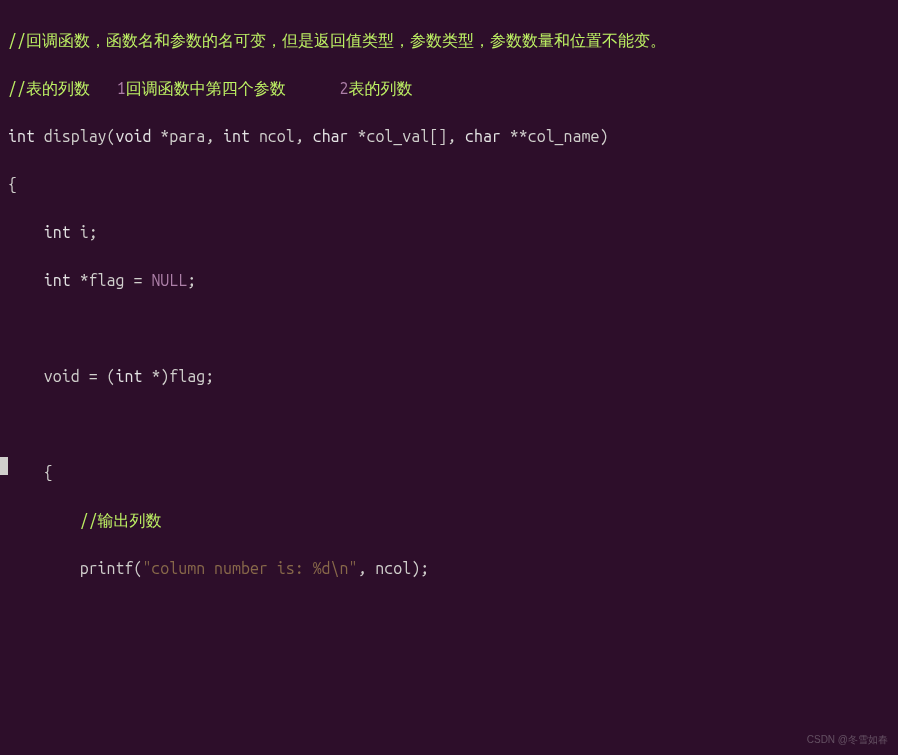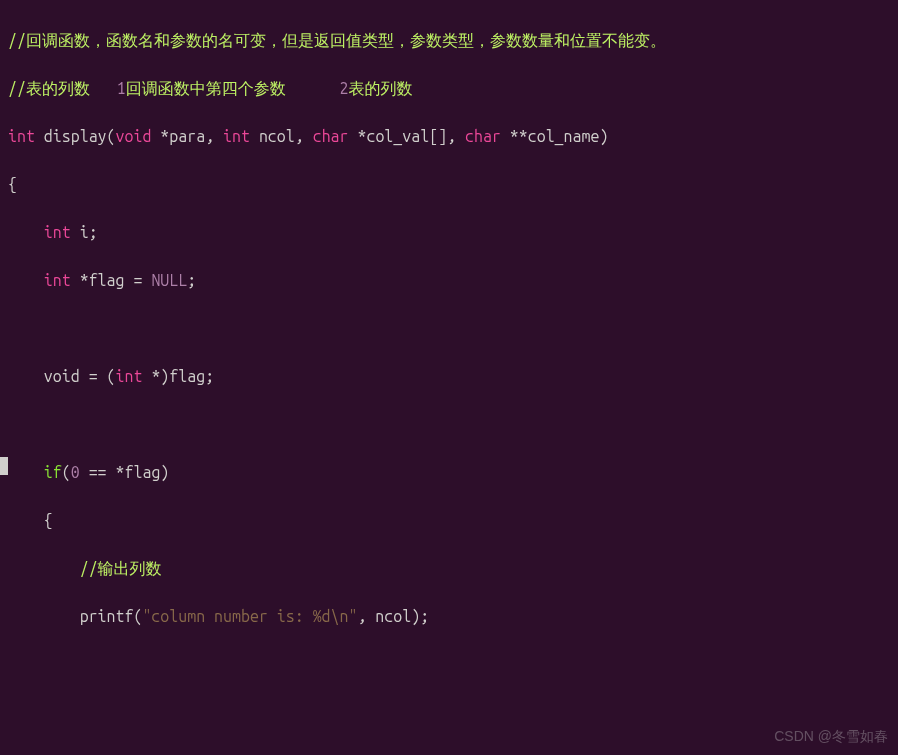--- a/index.html
+++ b/index.html
@@ -21,57 +21,56 @@
     }
     .code-container {
       white-space: pre;
     }
     .line {
       display: block;
       min-height: 24px;
     }
     .comment { color: #bef264; }
     .keyword { color: #8ae234; }
-    .type { color: #ec4899; }
+    .type { color: #e5e5e5; }
     .string { color: #88694a; }
     .number { color: #ad7fa8; }
     .null { color: #ad7fa8; }
     .punct { color: #d0cfcc; }
     .identifier { color: #d0cfcc; }
     .cursor {
       position: absolute;
       left: 0;
       top: 457px;
       width: 8px;
       height: 18px;
       background: #d0cfcc;
     }
     .watermark {
       position: absolute;
       right: 10px;
       bottom: 8px;
       color: rgba(200,200,200,0.35);
-      font-size: 14px;
+      font-size: 10px;
       font-family: sans-serif;
     }
   </style>
 </head>
 <body>
 
 <div class="code-container">
 <span class="line"><span class="comment">//回调函数，函数名和参数的名可变，但是返回值类型，参数类型，参数数量和位置不能变。</span></span>
 <span class="line"><span class="comment">//表的列数   </span><span class="number">1</span><span class="comment">回调函数中第四个参数      </span><span class="number">2</span><span class="comment">表的列数</span></span>
 <span class="line"><span class="type">int</span><span class="identifier"> display(</span><span class="type">void</span><span class="identifier"> *para, </span><span class="type">int</span><span class="identifier"> ncol, </span><span class="type">char</span><span class="identifier"> *col_val[], </span><span class="type">char</span><span class="identifier"> **col_name)</span></span>
 <span class="line"><span class="punct">{</span></span>
 <span class="line"><span>    </span><span class="type">int</span><span class="identifier"> i;</span></span>
 <span class="line"><span>    </span><span class="type">int</span><span class="identifier"> *flag = </span><span class="null">NULL</span><span class="punct">;</span></span>
 <span class="line"></span>
 <span class="line"><span class="identifier">    void = (</span><span class="type">int</span><span class="identifier"> *)flag;</span></span>
 <span class="line"></span>
-<span class="line"><span>    </span><span class="keyword">if</span><span class="punct">(</span><span class="number">0</span><span class="identifier"> == *flag)</span></span>
 <span class="line"><span class="punct">    {</span></span>
 <span class="line"><span class="comment">        //输出列数</span></span>
 <span class="line"><span class="identifier">        printf(</span><span class="string">"column number is: %d\n"</span><span class="identifier">, ncol);</span></span>
 <span class="line"></span>
 
 
 
 
 
 

